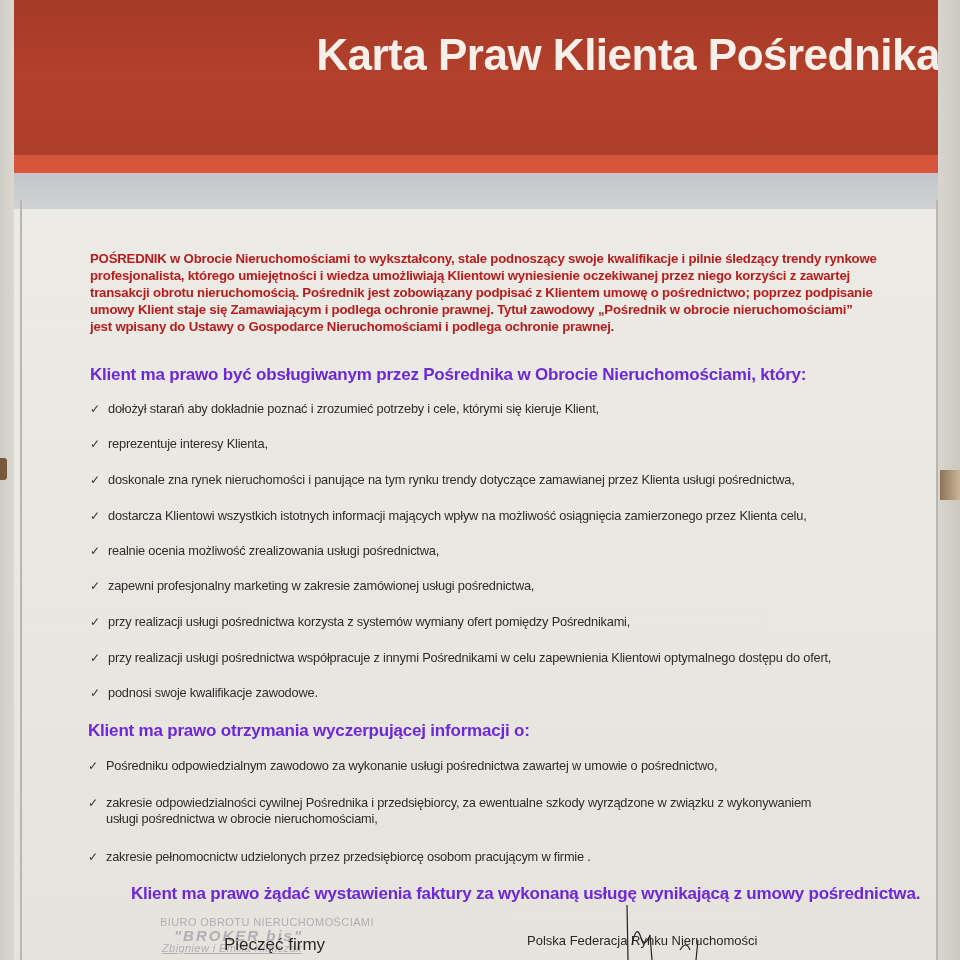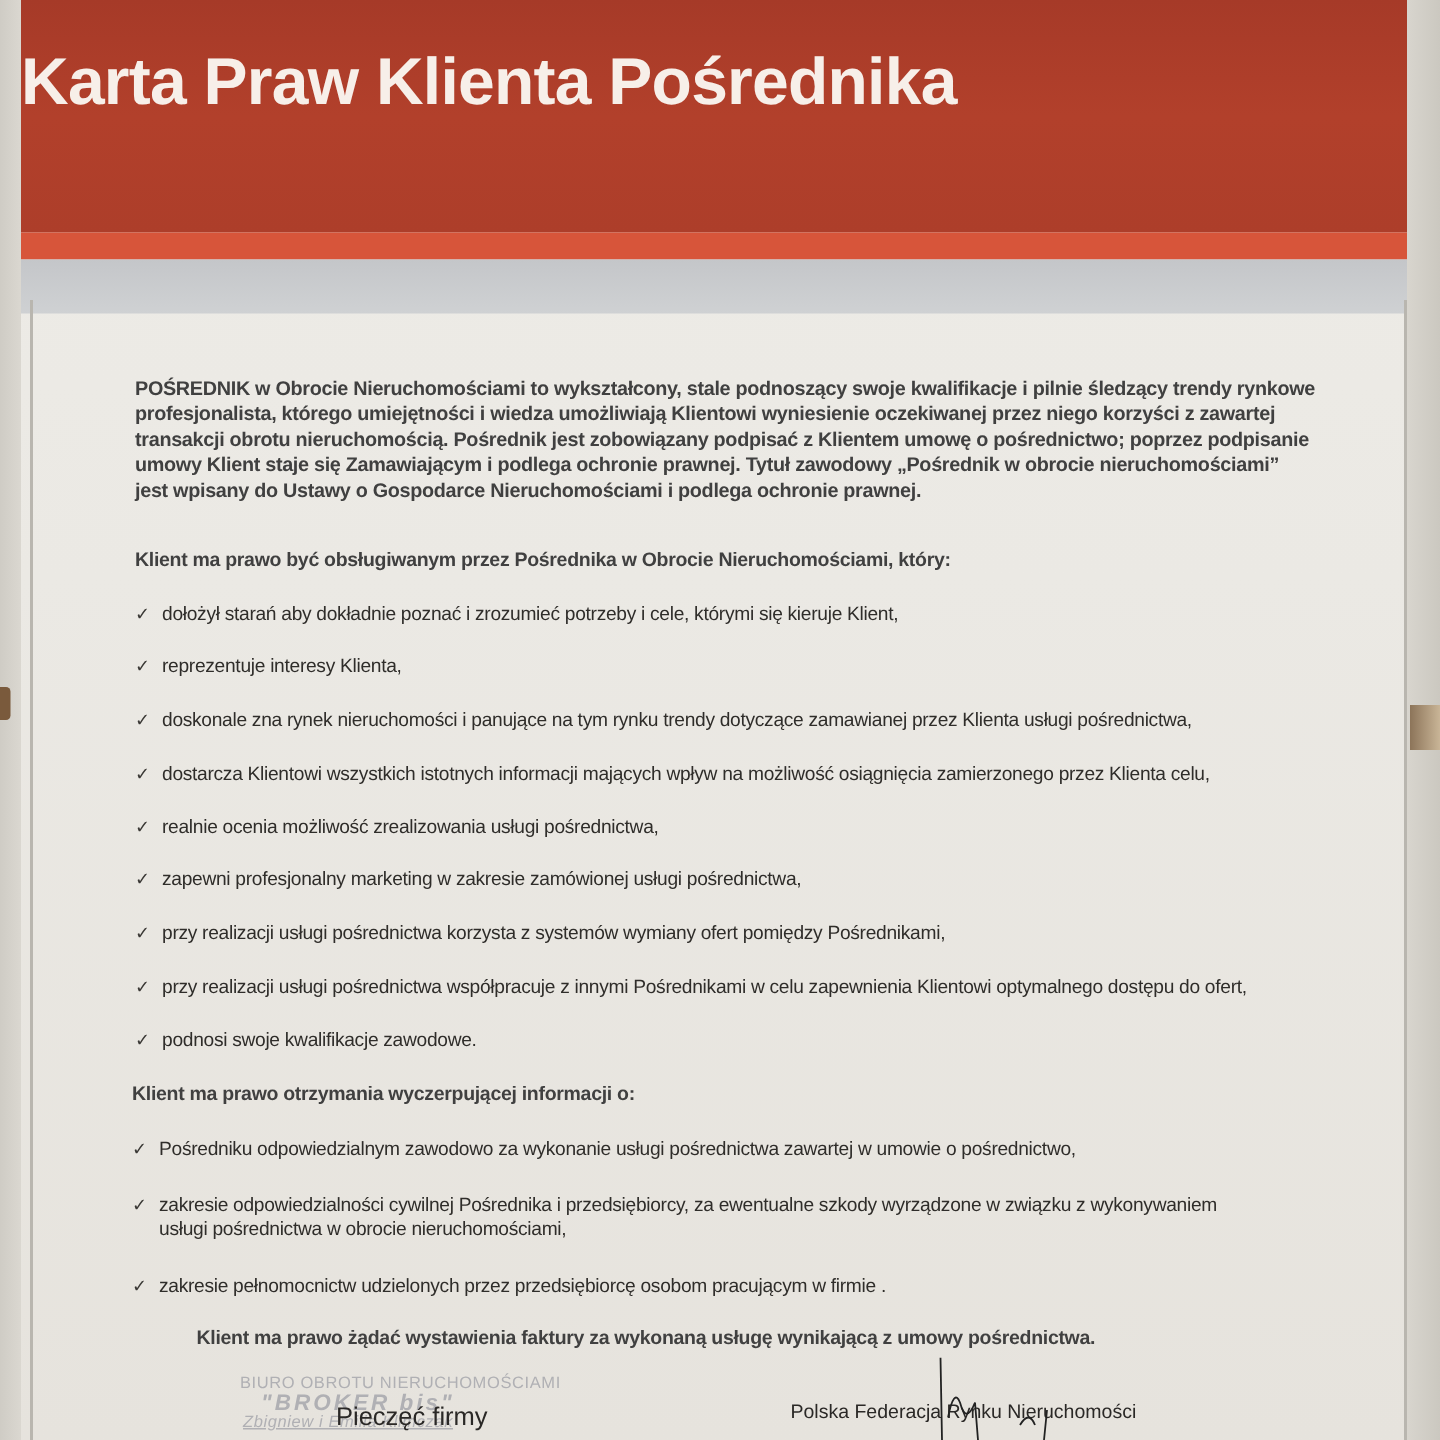--- a/index.html
+++ b/index.html
@@ -36,32 +36,32 @@
   }
   .banner-stripe {
     position: absolute; left: 0; top: 155px; width: 926px; height: 18px;
     background: #d7553a;
   }
   .banner-gray {
     position: absolute; left: 0; top: 173px; width: 926px; height: 36px;
     background: linear-gradient(180deg, #c4c6c9, #cfd1d3);
   }
   .title-line {
-    position: absolute; left: 0; width: 926px; text-align: left;
+    position: absolute; left: 0; width: 926px; text-align: right;
     color: #f7efe9; font-weight: bold; font-size: 44px; letter-spacing: -0.5px;
     font-family: "Liberation Sans", sans-serif;
   }
   .title-1 { top: 30px; }
   .title-2 { top: 95px; }
   .intro {
-    font-weight: bold; line-height: 17px; font-size: 13.2px; color: #404040;
+    font-weight: bold; line-height: 17px; font-size: 13.2px; color: #b91c1c;
     letter-spacing: -0.2px;
   }
   .section-heading {
-    font-weight: bold; font-size: 13px; color: #404040; letter-spacing: -0.2px;
+    font-weight: bold; font-size: 17px; color: #6d28d9; letter-spacing: -0.2px;
   }
   .list-item {
     display: flex; align-items: flex-start; font-size: 12.8px; color: #2f2d2a;
     letter-spacing: -0.2px; line-height: 16px;
   }
   .check {
     width: 18px; flex: 0 0 18px; font-size: 12px; color: #3a3835;
   }
   .abs { position: absolute; }
   .stamp {

